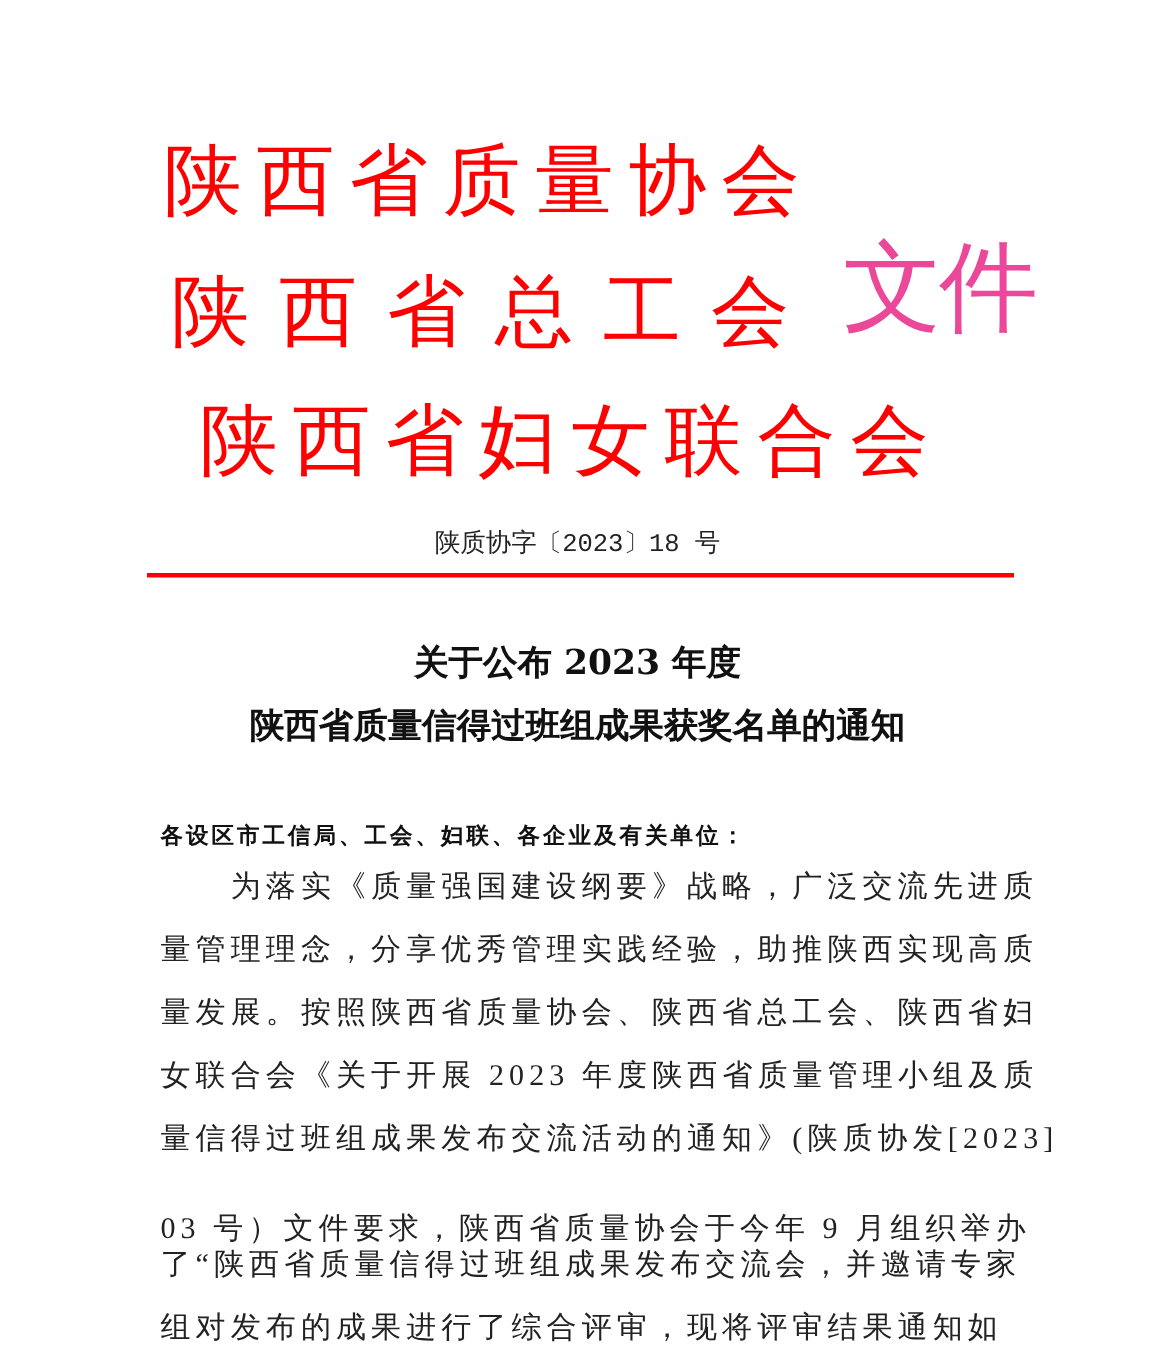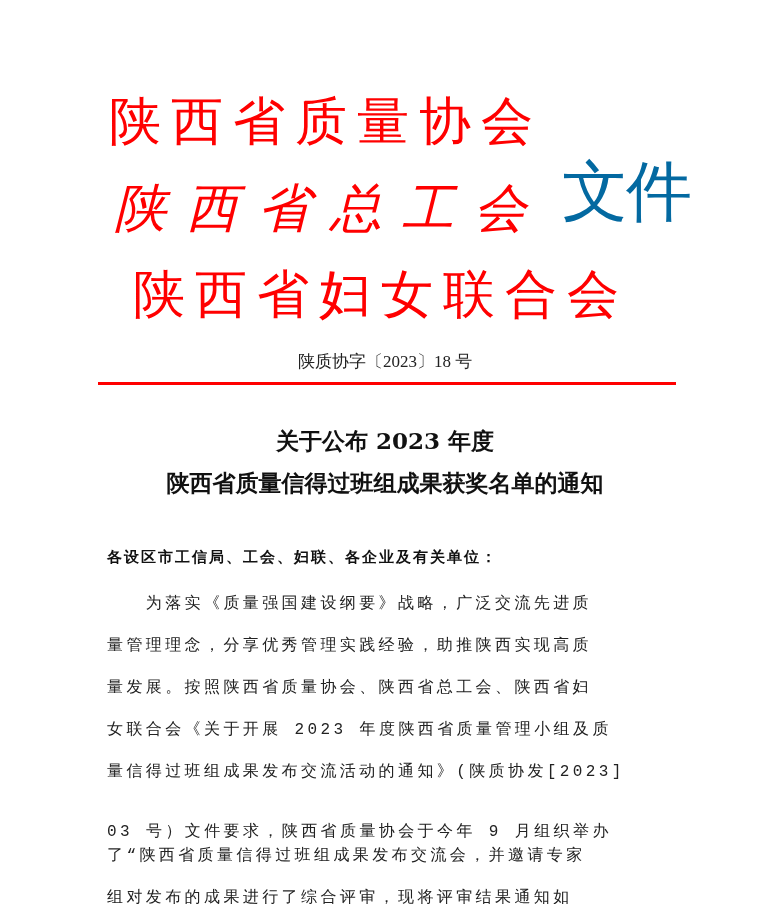--- a/index.html
+++ b/index.html
@@ -2,32 +2,32 @@
 <html><head>
 <meta charset="utf-8">
 <style>
   html, body { margin:0; padding:0; background:#ffffff; }
   body { width:770px; height:904px; position:relative; overflow:hidden; }
   .page { position:absolute; left:0; top:0; width:770px; height:671px; background:#fff; }
   .hdr-row { position:absolute; left:104px; color:#ff0000; font-family:"DejaVu Serif", serif; font-size:52px; line-height:56px; white-space:nowrap; }
   .hdr-row span { display:inline-block; text-align:center; }
   #row1 { top:93px; }
   #row1 span { width:62px; }
-  #row2 { top:180px;font-style:italic; }
+  #row2 { top:180px; }
   #row2 span { width:72px; }
   #row3 { top:266px;margin-left:24px; }
   #row3 span { width:62px; }
-  .wenjian { position:absolute; left:562px; top:152px; color:#0369a1; font-family:"DejaVu Serif", serif; font-size:66px; line-height:80px; letter-spacing:-2px; white-space:nowrap; }
-  .docnum { position:absolute; left:0; width:770px; top:350px; text-align:center; font-family:Liberation Serif, serif; font-size:17px; color:#222; }
+  .wenjian { position:absolute; left:562px; top:152px; color:#ec4899; font-family:"DejaVu Serif", serif; font-size:66px; line-height:80px; letter-spacing:-2px; white-space:nowrap; }
+  .docnum { position:absolute; left:0; width:770px; top:350px; text-align:center; font-family:Liberation Mono, monospace; font-size:17px; color:#222; }
   .redline { position:absolute; left:98px; top:382px; width:578px; height:3px; background:#ff0000; }
   .title1, .title2 { position:absolute; left:0; width:770px; text-align:center; font-family:"DejaVu Serif", serif; font-weight:bold; color:#111; font-size:23px; }
   .title1 { top:426px; }
   .title2 { top:468px; }
   .salute { position:absolute; left:107px; top:548px; font-family:"DejaVu Sans", sans-serif; font-weight:bold; font-size:15px; color:#111; letter-spacing:2px; white-space:nowrap; }
-  .body-line { position:absolute; left:107px; width:560px; font-family:Liberation Mono, monospace; font-size:16px; color:#222; white-space:nowrap; letter-spacing:3.4px;margin-top:16px; }
+  .body-line { position:absolute; left:107px; width:560px; font-family:Liberation Serif, serif; font-size:20px; color:#222; white-space:nowrap; letter-spacing:3.4px; }
 </style>
 </head>
 <body>
 
 <div class="page">
 
   <div class="hdr-row" id="row1">
     <span>陕</span><span>西</span><span>省</span><span>质</span><span>量</span><span>协</span><span>会</span>
   </div>
 

